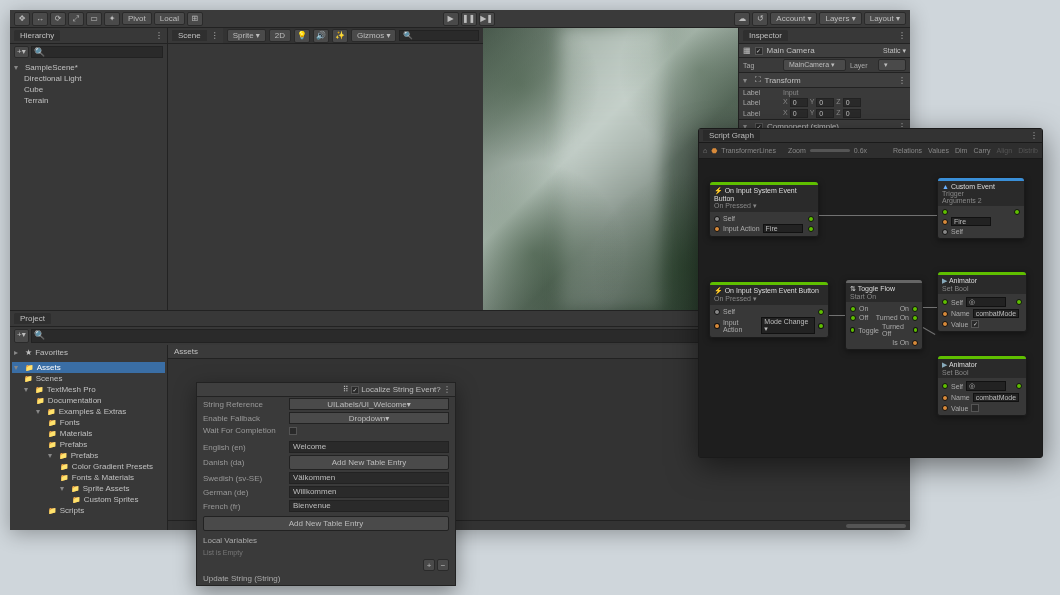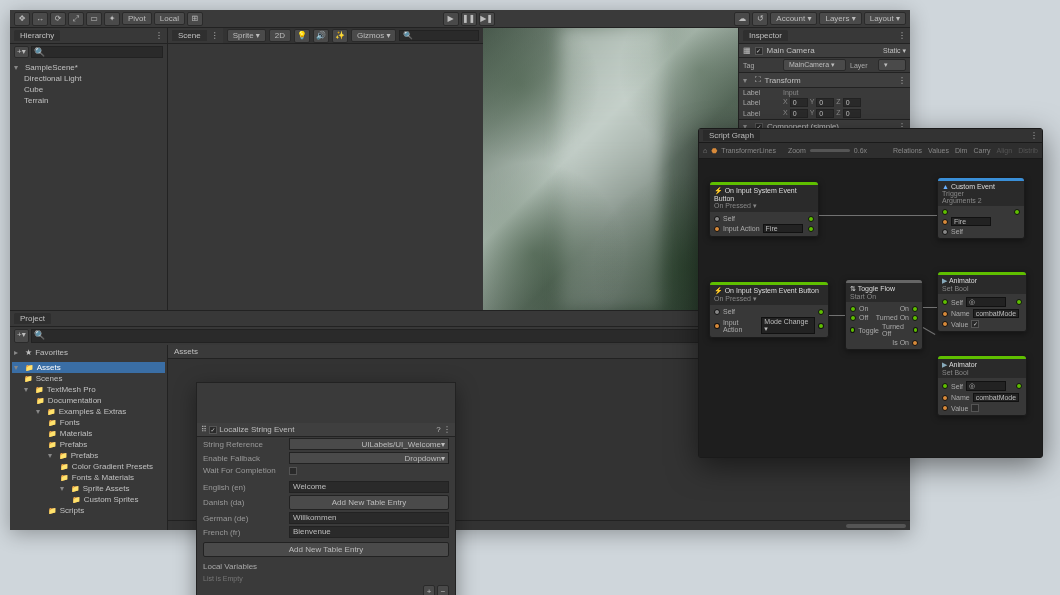--- a/index.html
+++ b/index.html
@@ -38,25 +38,25 @@
   .project-tree { width: 158px; border-right: 1px solid #222; overflow: hidden; font-size: 8px; padding: 2px; }
   .project-content { flex: 1; background: #333; display: flex; flex-direction: column; }
   .assets-bar { height: 14px; padding: 0 6px; display: flex; align-items: center; font-size: 8px; background: #3a3a3a; border-bottom: 1px solid #222; }
   .folder { color: #8ab4f8; font-size: 7px; }
   .selected { background: #3a6ea5; color: #fff; }
   .error-bar { height: 14px; background: #2a2a2a; border-top: 1px solid #222; display: flex; align-items: center; padding: 0 6px; font-size: 8px; color: #d64030; gap: 4px; }
   .error-icon { width: 8px; height: 8px; border-radius: 50%; background: #d64030; display: inline-block; }
 
   
   .localize { position: absolute; left: 196px; top: 382px; width: 260px; background: #3a3a3a; border: 1px solid #222; box-shadow: 0 6px 20px rgba(0,0,0,.4); font-size: 8px; color: #bdbdbd; }
-  .localize .hdr { height: 14px; background: #3f3f3f; border-bottom: 1px solid #222; display: flex; align-items: center; padding: 0 4px; justify-content: space-between; margin-top: 40px; }
+  .localize .hdr { height: 14px; background: #3f3f3f; border-bottom: 1px solid #222; display: flex; align-items: center; padding: 0 4px; justify-content: flex-end; }
   .localize .row { display: flex; align-items: center; padding: 1px 6px; gap: 6px; }
   .localize .k { width: 80px; color: #999; }
   .localize .v { flex: 1; background: #2a2a2a; border: 1px solid #222; padding: 0 3px; min-height: 12px; }
-  .localize .dropdown { flex: 1; background: #4a4a4a; border: 1px solid #222; padding: 0 3px; min-height: 12px; display: flex; justify-content: flex-end; align-items: center; }
+  .localize .dropdown { flex: 1; background: #4a4a4a; border: 1px solid #222; padding: 0 3px; min-height: 12px; display: flex; justify-content: center; align-items: center; }
   .localize .btnrow { padding: 3px 6px; }
   .localize .fullbtn { width: 100%; background: #4a4a4a; border: 1px solid #222; padding: 2px; text-align: center; border-radius: 2px; cursor: pointer; }
   .localize .small-gap { height: 4px; }
   .localize .section { padding: 2px 6px; color: #aaa; }
   .pm { display: flex; gap: 2px; margin-left: auto; }
   .pm .icon-btn { width: 12px; height: 12px; }
 
   
   .graph { position: absolute; left: 698px; top: 128px; width: 345px; height: 330px; background: #242424; border: 1px solid #1a1a1a; box-shadow: 0 8px 30px rgba(0,0,0,.5); display: flex; flex-direction: column; font-size: 8px; color: #bdbdbd; border-radius: 3px; }
   .graph-tab { height: 14px; background: #333; display: flex; align-items: center; padding: 0 4px; gap: 4px; border-bottom: 1px solid #1a1a1a; }
@@ -338,20 +338,24 @@
   <div class="small-gap"></div>
   <div class="row">
       <span class="k">English (en)</span>
       <div class="v">Welcome</div>
     </div>
   <div class="row">
       <span class="k">Danish (da)</span>
       <div class="fullbtn" style="flex:1">Add New Table Entry</div>
     </div>
   <div class="row">
+      <span class="k">Swedish (sv-SE)</span>
+      <div class="v">Välkommen</div>
+    </div>
+  <div class="row">
       <span class="k">German (de)</span>
       <div class="v">Willkommen</div>
     </div>
   <div class="row">
       <span class="k">French (fr)</span>
       <div class="v">Bienvenue</div>
     </div>
   <div class="btnrow">
       <div class="fullbtn">Add New Table Entry</div>
     </div>

